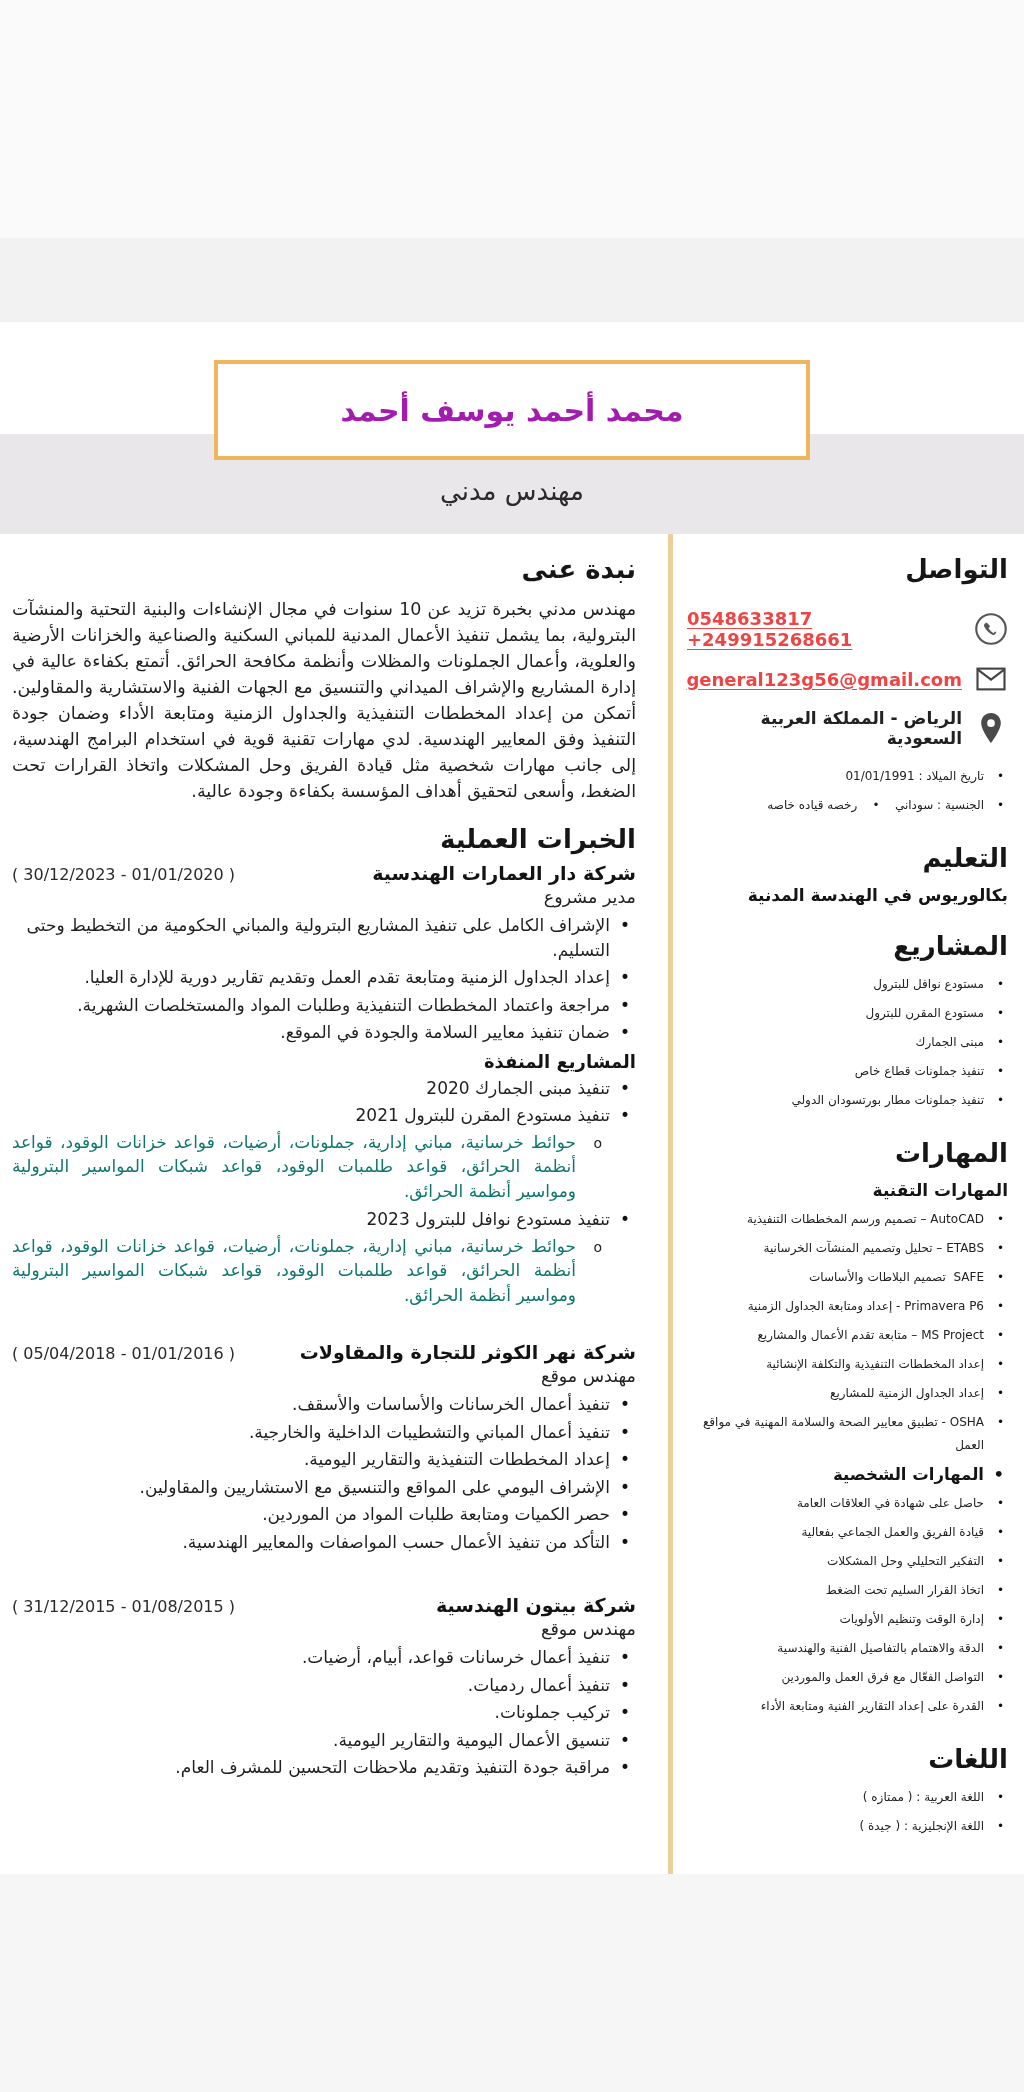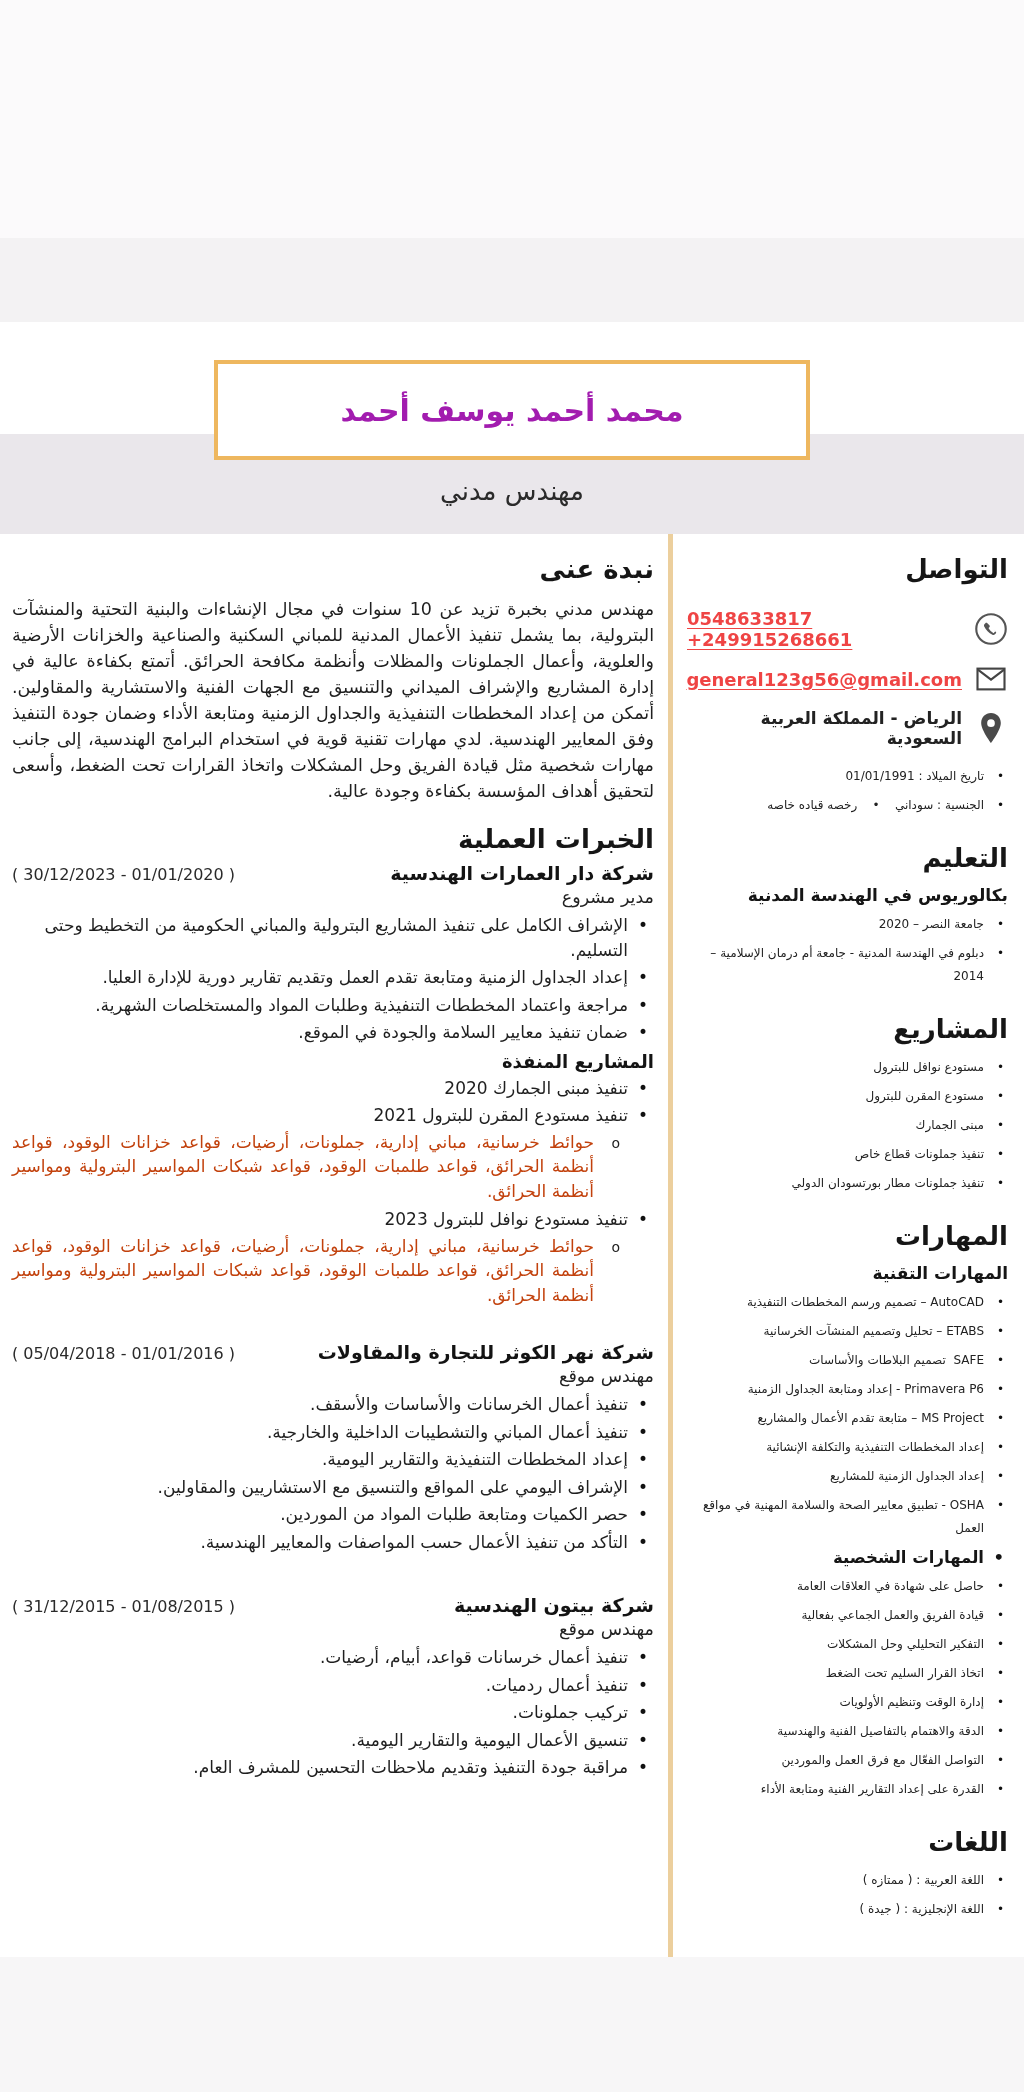--- a/index.html
+++ b/index.html
@@ -8,21 +8,21 @@
   .band-lightest{position:absolute;top:0;left:0;width:100%;height:238px;background:#fbfafb;}
   .band-mid{position:absolute;top:238px;left:0;width:100%;height:84px;background:#f3f2f3;}
   .doc{position:absolute;top:322px;left:0;width:1024px;min-height:1513px;background:#ffffff;}
   .header-area{position:relative;height:212px;}
   .name-box{position:absolute;top:38px;right:214px;width:588px;height:92px;background:#ffffff;border:4px solid #eeb75f;z-index:2;display:flex;align-items:center;justify-content:center;}
   .name-box .name{font-size:30px;font-weight:bold;color:#a21caf;letter-spacing:.5px;}
   .subtitle-band{position:absolute;top:112px;left:0;width:100%;height:100px;background:#eae7eb;z-index:1;display:flex;align-items:center;justify-content:center;}
   .subtitle-band .subtitle{font-size:26px;color:#2b2b2b;margin-top:14px;}
   .columns{display:flex;align-items:stretch;}
   .sidebar{width:356px;box-sizing:border-box;border-left:5px solid #eccf9d;padding:20px 16px 30px 14px;}
-  .main{flex:1;box-sizing:border-box;padding:20px 14px 30px 12px;}
+  .main{flex:1;box-sizing:border-box;padding:20px 32px 30px 12px;}
   h2.sec{font-size:26px;font-weight:bold;color:#161616;margin:0 0 12px 0;}
   .sidebar h2.sec{margin-top:26px;}
   .sidebar h2.sec:first-child{margin-top:0;}
   .contact-row{display:flex;align-items:center;gap:12px;margin:0 0 17px 0;}
   .contact-row .ic{flex:0 0 auto;display:flex;align-items:center;justify-content:center;width:34px;}
   .link-text{font-size:18px;font-weight:bold;color:#ef4444;text-decoration:underline;text-underline-offset:3px;direction:ltr;unicode-bidi:isolate;}
   .loc-text{font-size:17px;color:#222;}
   .side-list{list-style:none;margin:0;padding:0;font-size:12px;color:#222;line-height:23px;}
   .side-list li{position:relative;padding-right:24px;margin-bottom:6px;}
   .side-list li::before{content:"\2022";position:absolute;right:4px;top:0;color:#111;}
@@ -32,21 +32,21 @@
   .about-text{font-size:17.5px;line-height:26px;color:#1f1f1f;text-align:justify;margin:0 0 20px 0;}
   .job{margin-bottom:26px;}
   .job-head{display:flex;justify-content:space-between;align-items:baseline;}
   .company{font-size:19px;font-weight:bold;color:#131313;}
   .period{font-size:16px;color:#2a2a2a;direction:ltr;unicode-bidi:isolate;white-space:nowrap;}
   .role{font-size:17.5px;color:#222;margin:3px 0 6px 0;}
   .job-list{list-style:none;margin:0;padding:0;font-size:17px;color:#1f1f1f;line-height:24.5px;}
   .job-list li{position:relative;padding-right:26px;margin-bottom:3px;}
   .job-list li::before{content:"\2022";position:absolute;right:6px;top:0;color:#111;}
   .sub-sec{font-size:18px;font-weight:bold;color:#141414;margin:6px 0 4px 0;}
-  .sub-detail{position:relative;padding-right:28px;margin:2px 6px 4px 0;font-size:17px;line-height:24.5px;color:#c2410c;text-align:justify;}
+  .sub-detail{position:relative;padding-right:28px;margin:2px 6px 4px 0;font-size:17px;line-height:24.5px;color:#0f766e;text-align:justify;}
   .sub-detail::before{content:"o";position:absolute;right:2px;top:1px;font-size:14px;color:#222;}
   .exp-block{margin-top:6px;}
   svg{display:block;}
 </style>
 </head>
 <body>
 
 <div class="page">
   <div class="band-lightest"></div>
   <div class="band-mid"></div>
@@ -98,25 +98,20 @@
         </div>
 
         <ul class="side-list" style="margin-top:10px;">
 
         <li>تاريخ الميلاد : 01/01/1991</li>
             <li>الجنسية : سوداني&nbsp;&nbsp;&nbsp;&nbsp;•&nbsp;&nbsp;&nbsp;&nbsp;رخصه قياده خاصه</li>
           </ul>
 
         <h2 class="sec">التعليم</h2>
         <div class="side-bold">بكالوريوس في الهندسة المدنية</div>
-        <ul class="side-list">
-
-        <li>جامعة النصر – 2020</li>
-            <li>دبلوم في الهندسة المدنية - جامعة أم درمان الإسلامية – 2014</li>
-          </ul>
 
         <h2 class="sec">المشاريع</h2>
         <ul class="side-list">
 
         <li>مستودع نوافل للبترول</li>
             <li>مستودع المقرن للبترول</li>
             <li>مبنى الجمارك</li>
             <li>تنفيذ جملونات قطاع خاص</li>
             <li>تنفيذ جملونات مطار بورتسودان الدولي</li>
           </ul>

